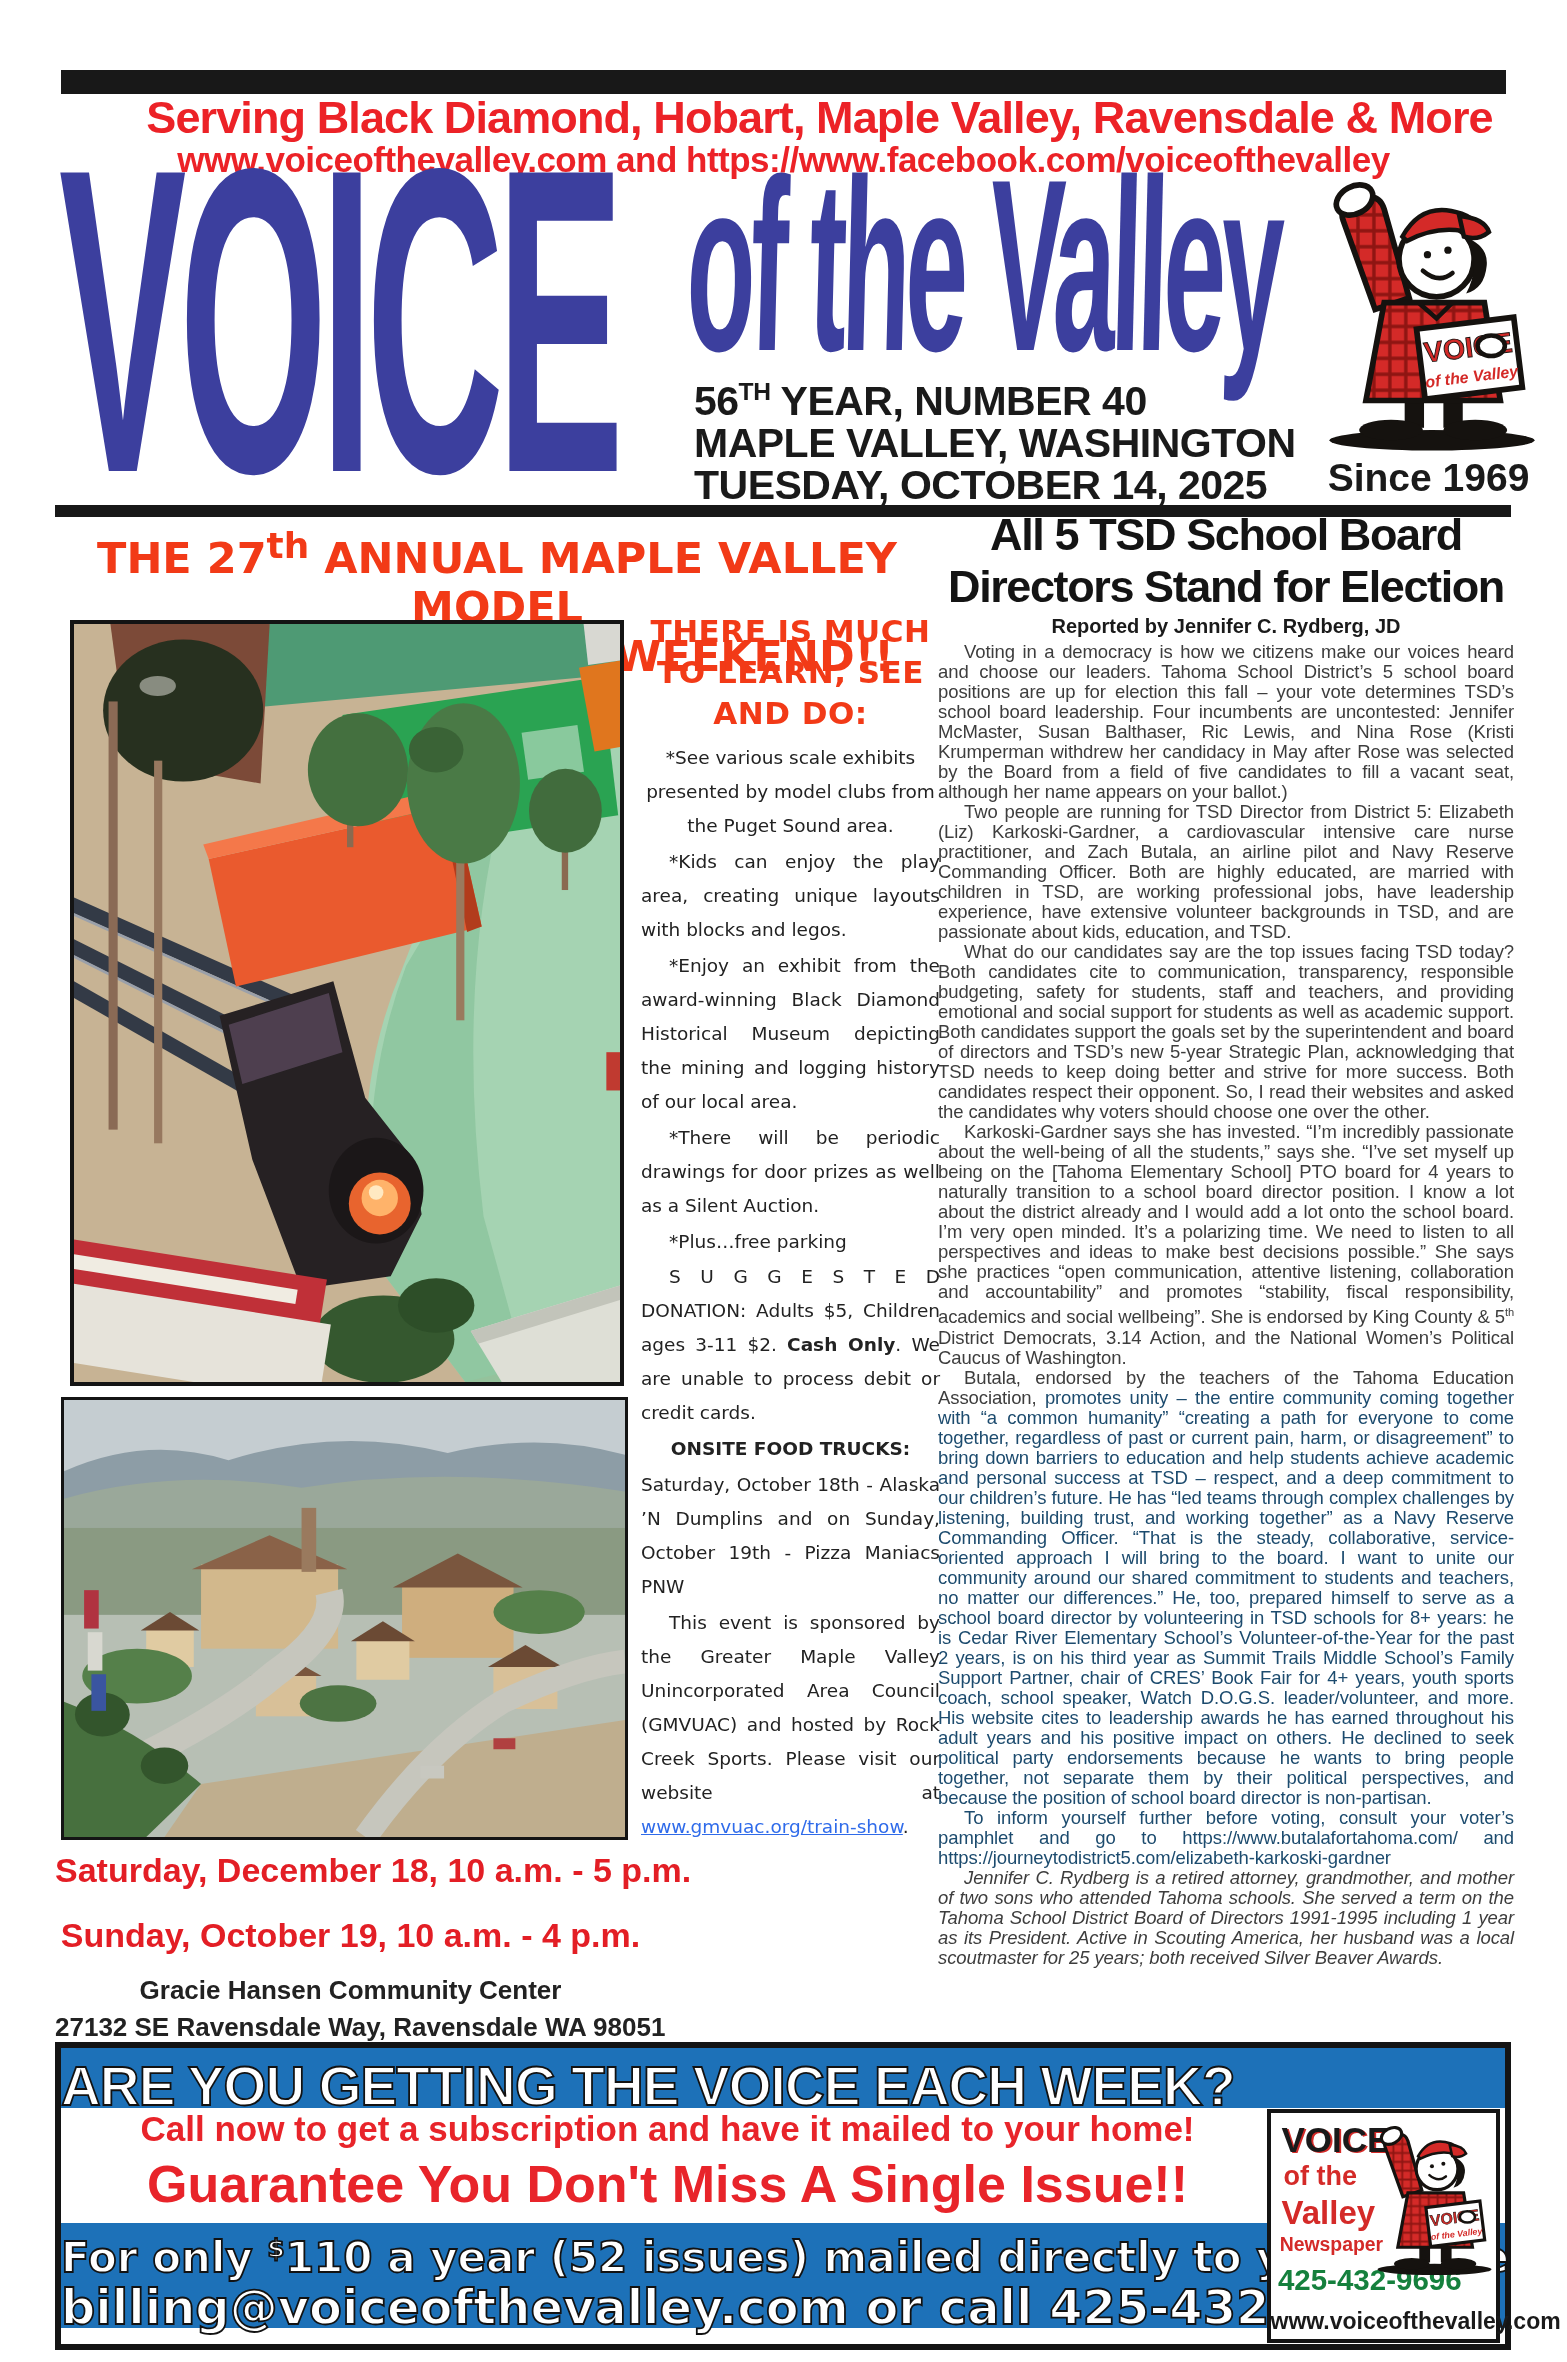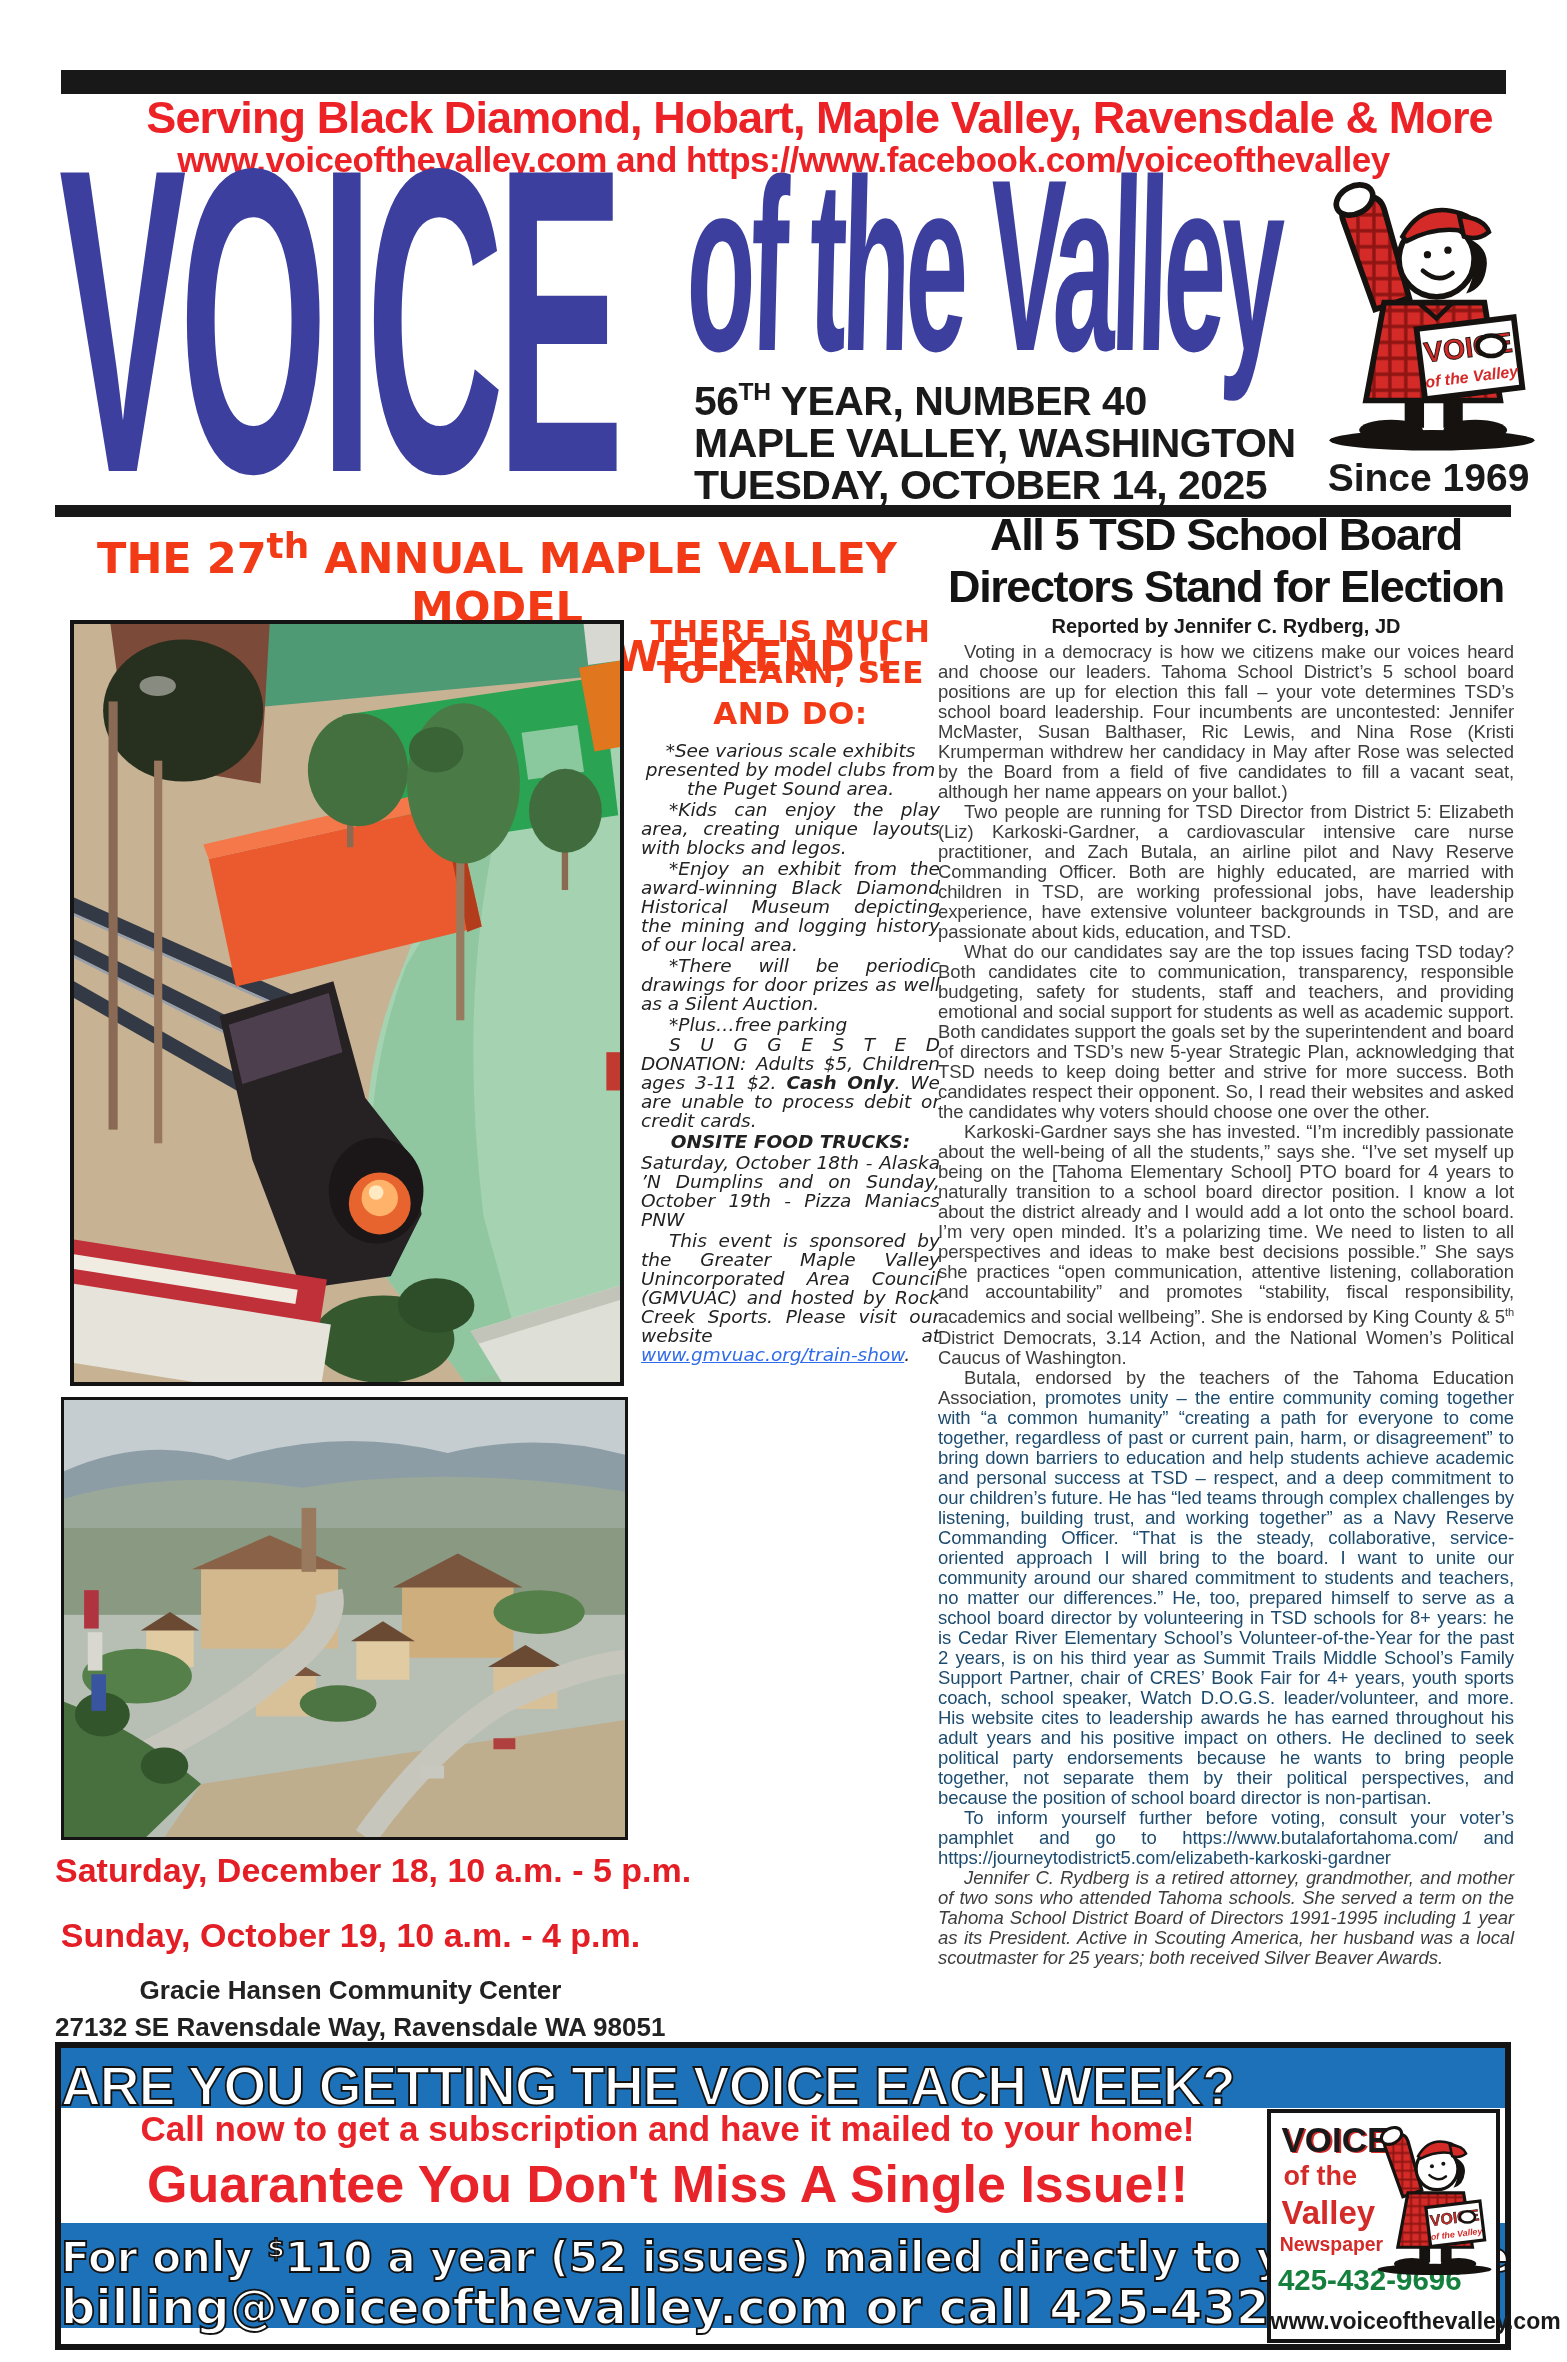--- a/index.html
+++ b/index.html
@@ -35,21 +35,21 @@
   .event-date{left:55px;width:591px;text-align:center;color:#e31e25;font-weight:bold;font-size:34px;white-space:nowrap;}
   #event-date-sat{top:1851px;}
   #event-date-sun{top:1916px;}
   .event-venue{left:55px;width:591px;text-align:center;color:#222;font-weight:bold;font-size:26px;white-space:nowrap;}
   #event-venue-name{top:1975px;}
   #event-venue-address{top:2012px;}
 
   
   #info-col{left:641px;top:611px;width:299px;font-family:"DejaVu Sans",sans-serif;}
   #info-heading{color:#f23a17;font-weight:bold;font-size:31px;line-height:41px;text-align:center;letter-spacing:0.5px;}
-  .info-item{font-size:18.5px;line-height:19px;color:#222;text-align:justify;text-indent:28px;margin:1.8px 0 0 0;font-style:italic;}
+  .info-item{font-size:18.5px;line-height:34px;color:#222;text-align:justify;text-indent:28px;margin:1.8px 0 0 0;}
   .info-item.ctr{text-align:center;text-indent:0;}
   #info-col .first{margin-top:7.4px;}
   .bold-inline{font-weight:bold;}
   .food-head{font-weight:bold;text-align:center;text-indent:0;}
   .no-indent{text-indent:0;}
   .weblink{color:#2f6bea;text-decoration:underline;}
 
   
   #tsd-col{left:938px;top:509px;width:576px;}
   .tsd-hline{text-align:center;font-weight:bold;font-size:45px;line-height:52px;

